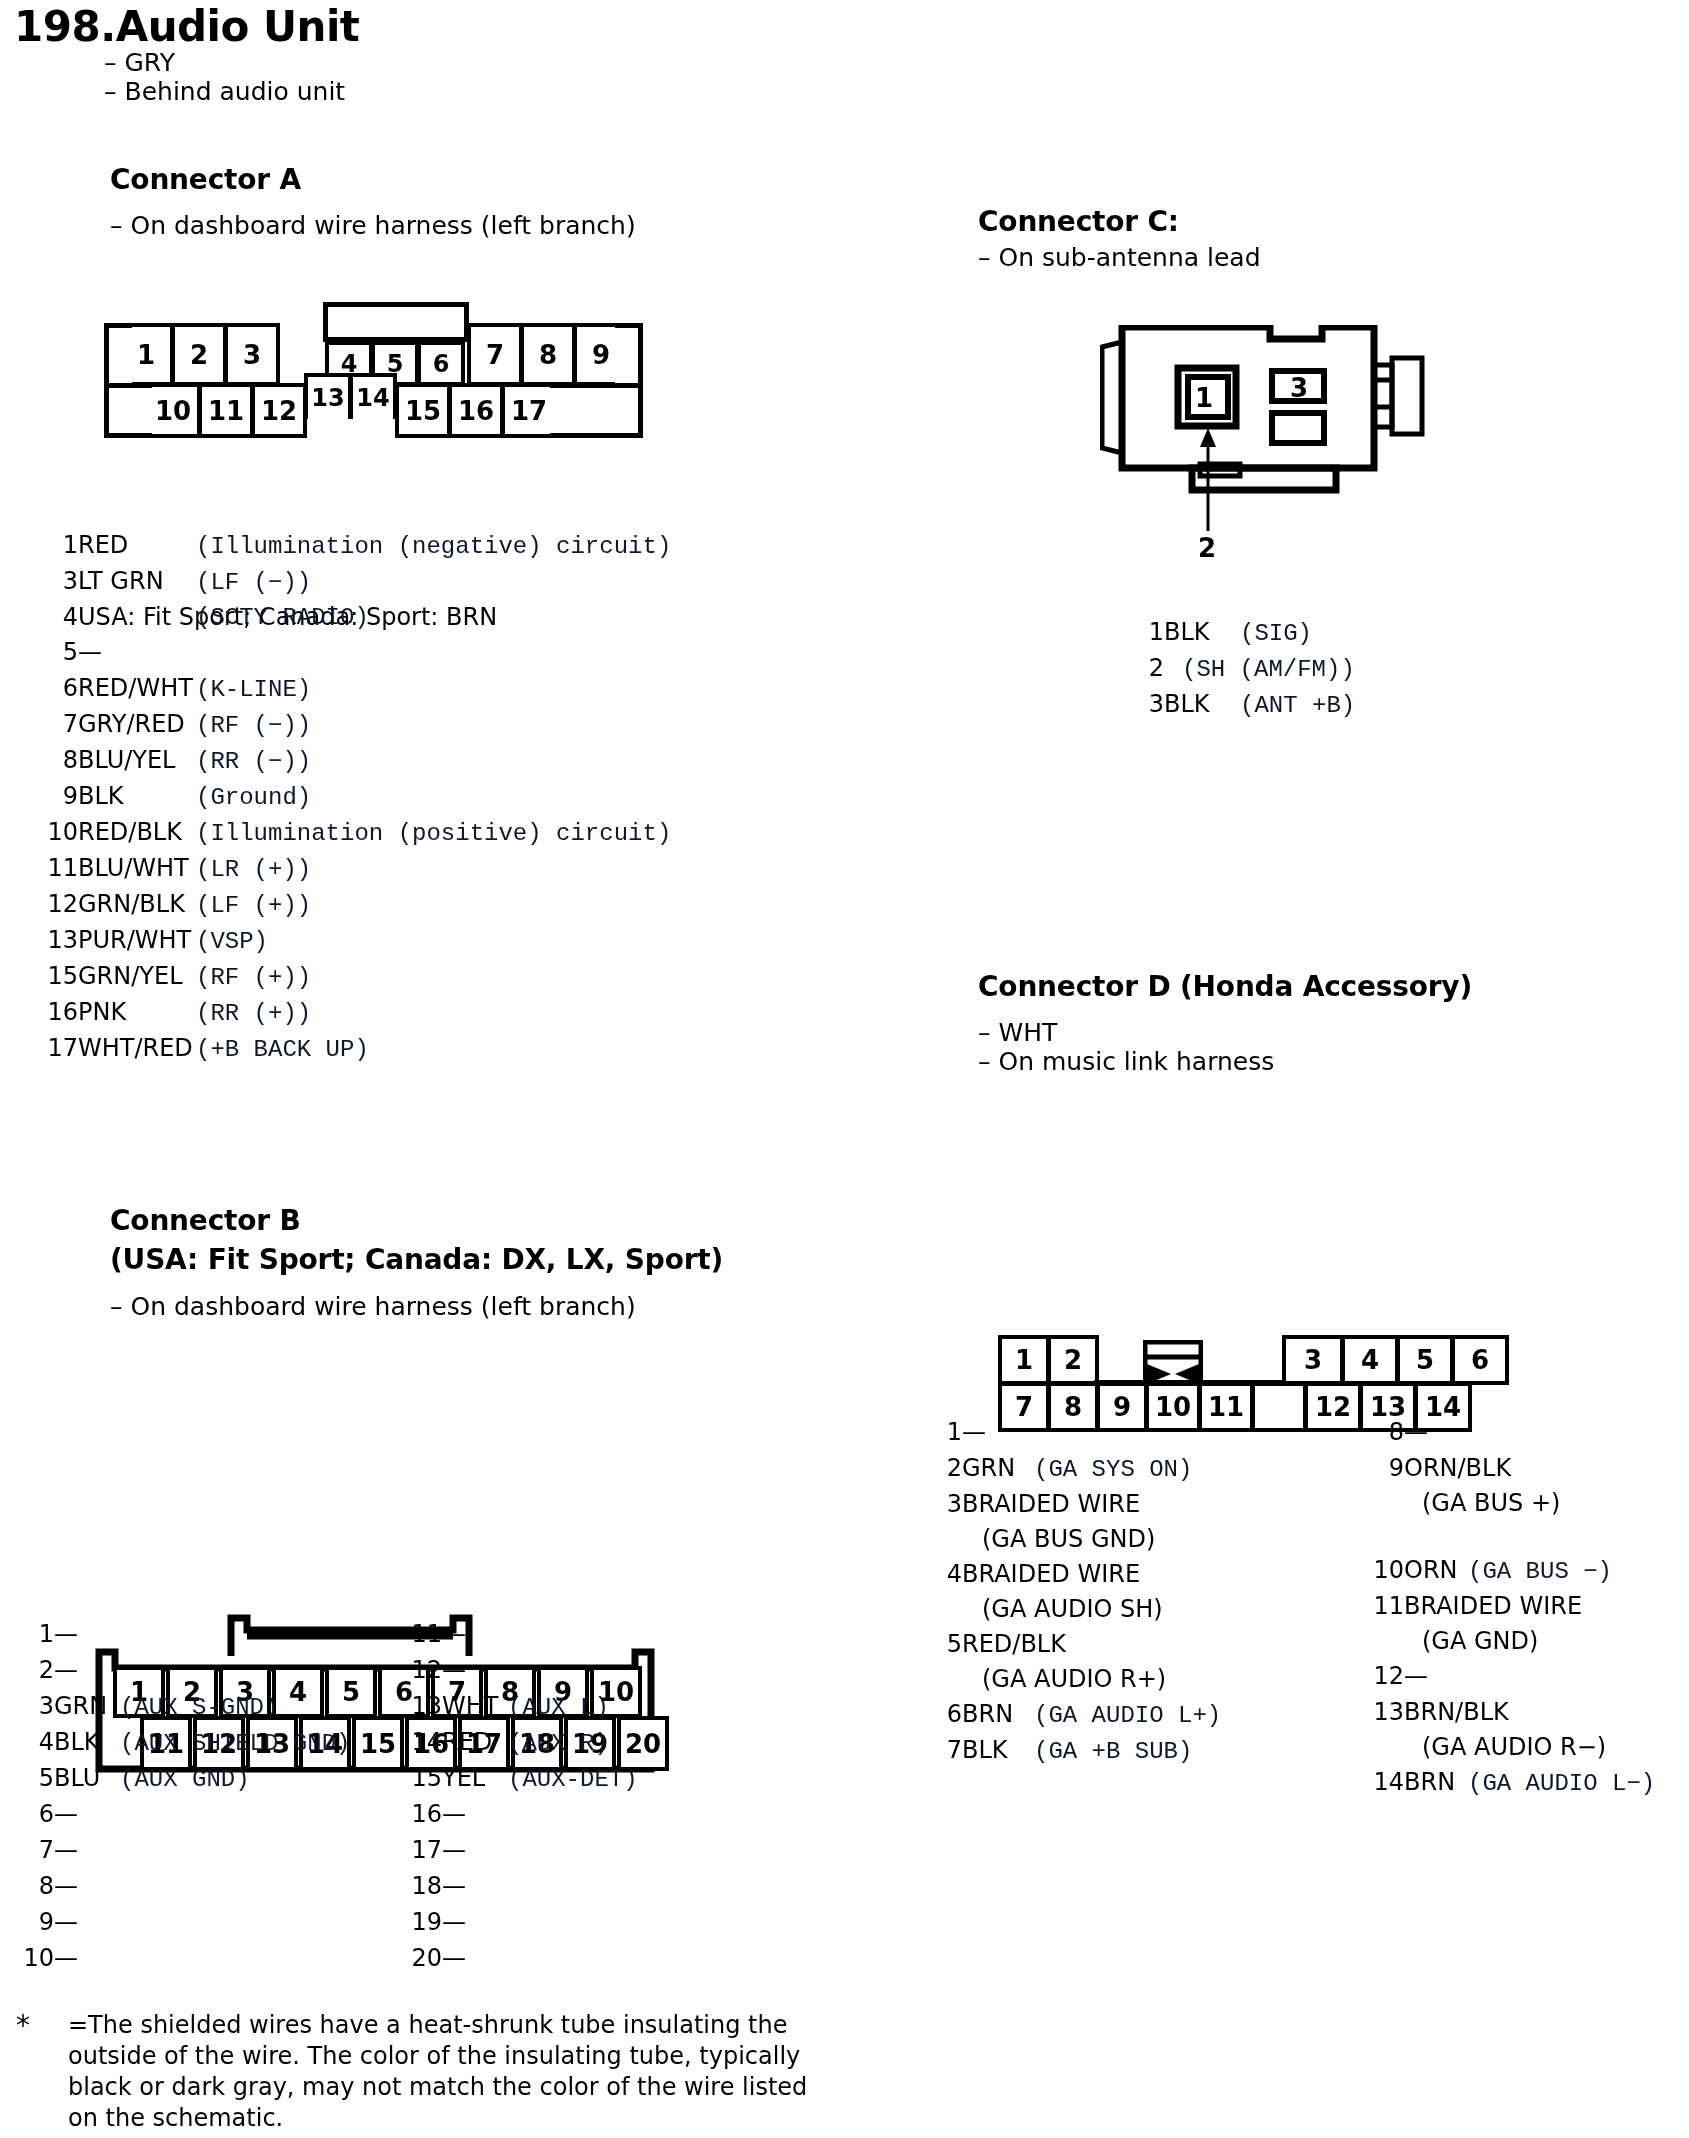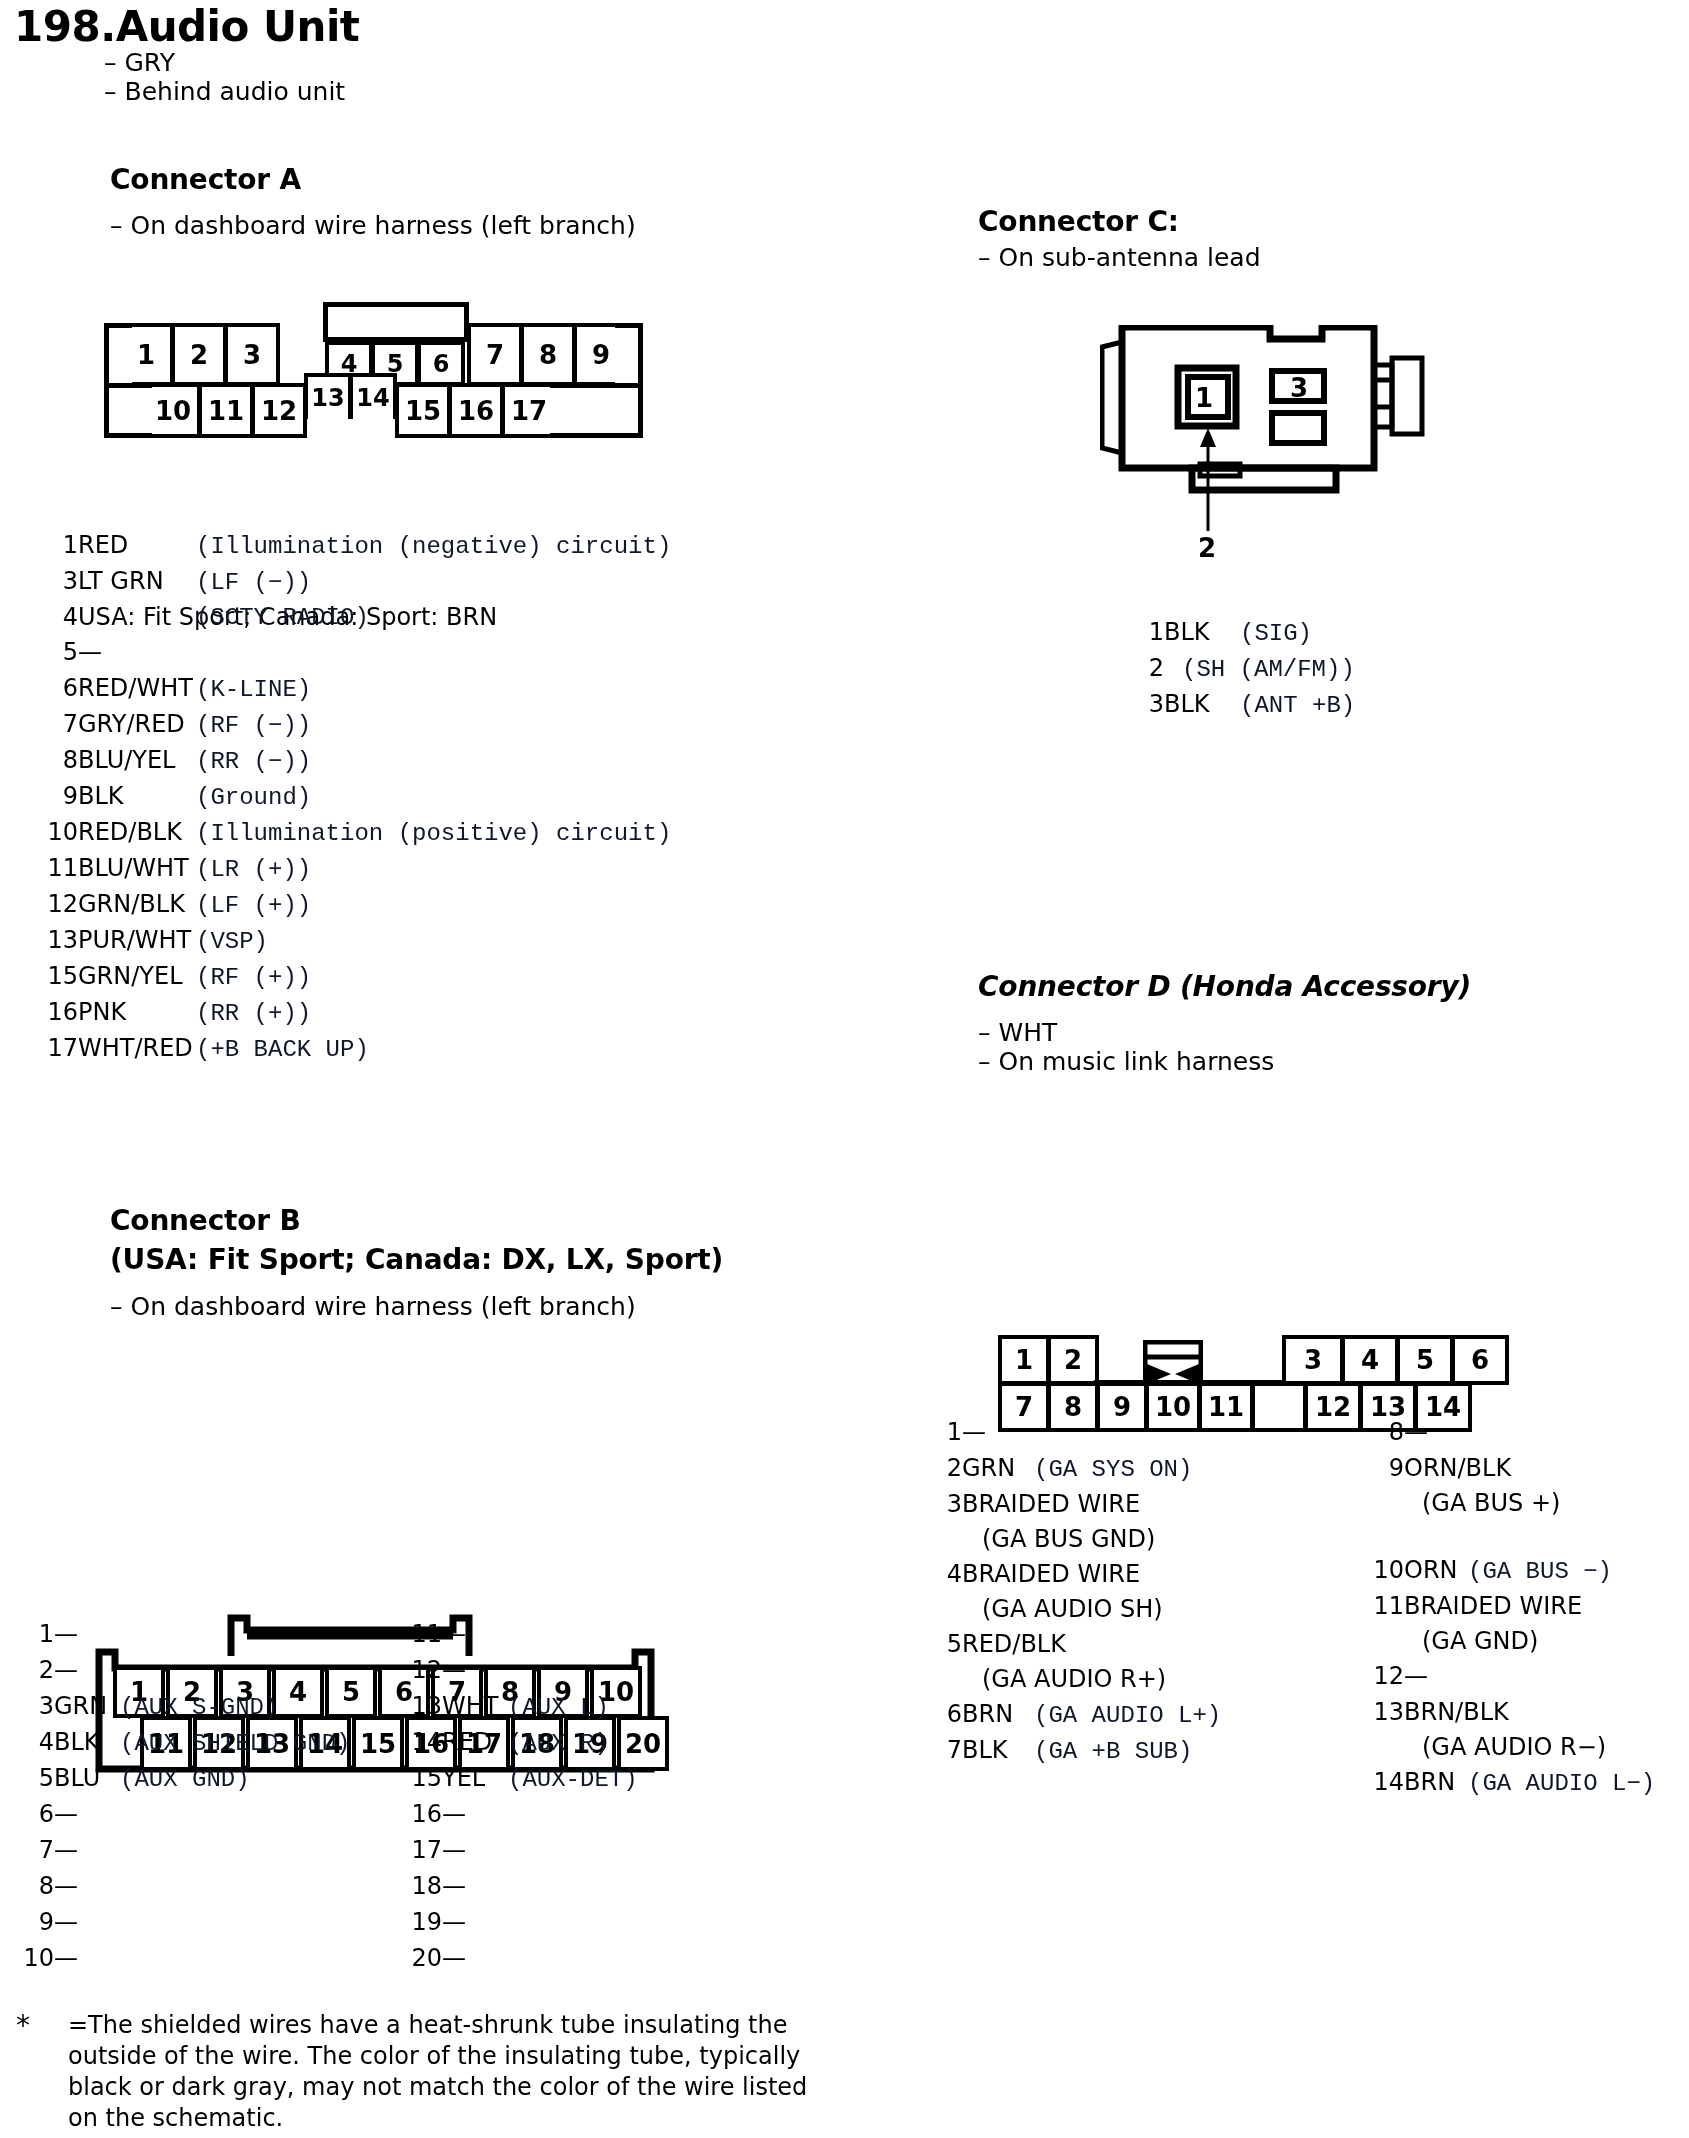--- a/index.html
+++ b/index.html
@@ -224,21 +224,21 @@
     <span class="pinno" style="width:16px;">1</span><span class="pincolor" style="width:76px;">BLK</span><span class="pinfunc">(SIG)</span>
   </span>
   <span class="pinrow">
     <span class="pinno" style="width:16px;">2</span><span class="pincolor" style="width:18px;"></span><span class="pinfunc">(SH (AM/FM))</span>
   </span>
   <span class="pinrow">
     <span class="pinno" style="width:16px;">3</span><span class="pincolor" style="width:76px;">BLK</span><span class="pinfunc">(ANT +B)</span>
   </span>
 </div>
 
-<div class="abs sect-title" style="left:978px; top:970px;font-style:italic;">Connector D (Honda Accessory)</div>
+<div class="abs sect-title" style="left:978px; top:970px;">Connector D (Honda Accessory)</div>
 <div class="abs" style="left:978px; top:1018px;">
   <div class="bullet"><span class="dash">–</span><span>WHT</span></div>
   <div class="bullet"><span class="dash">–</span><span>On music link harness</span></div>
 </div>
 
 <div class="abs conn-wrap" style="left:998px; top:1205px; width:580px; height:100px;">
 
   <div class="cell" style="left:0px;   top:0px;  width:52px; height:50px;">1</div>
   <div class="cell" style="left:49px;  top:0px;  width:52px; height:50px;">2</div>
 

